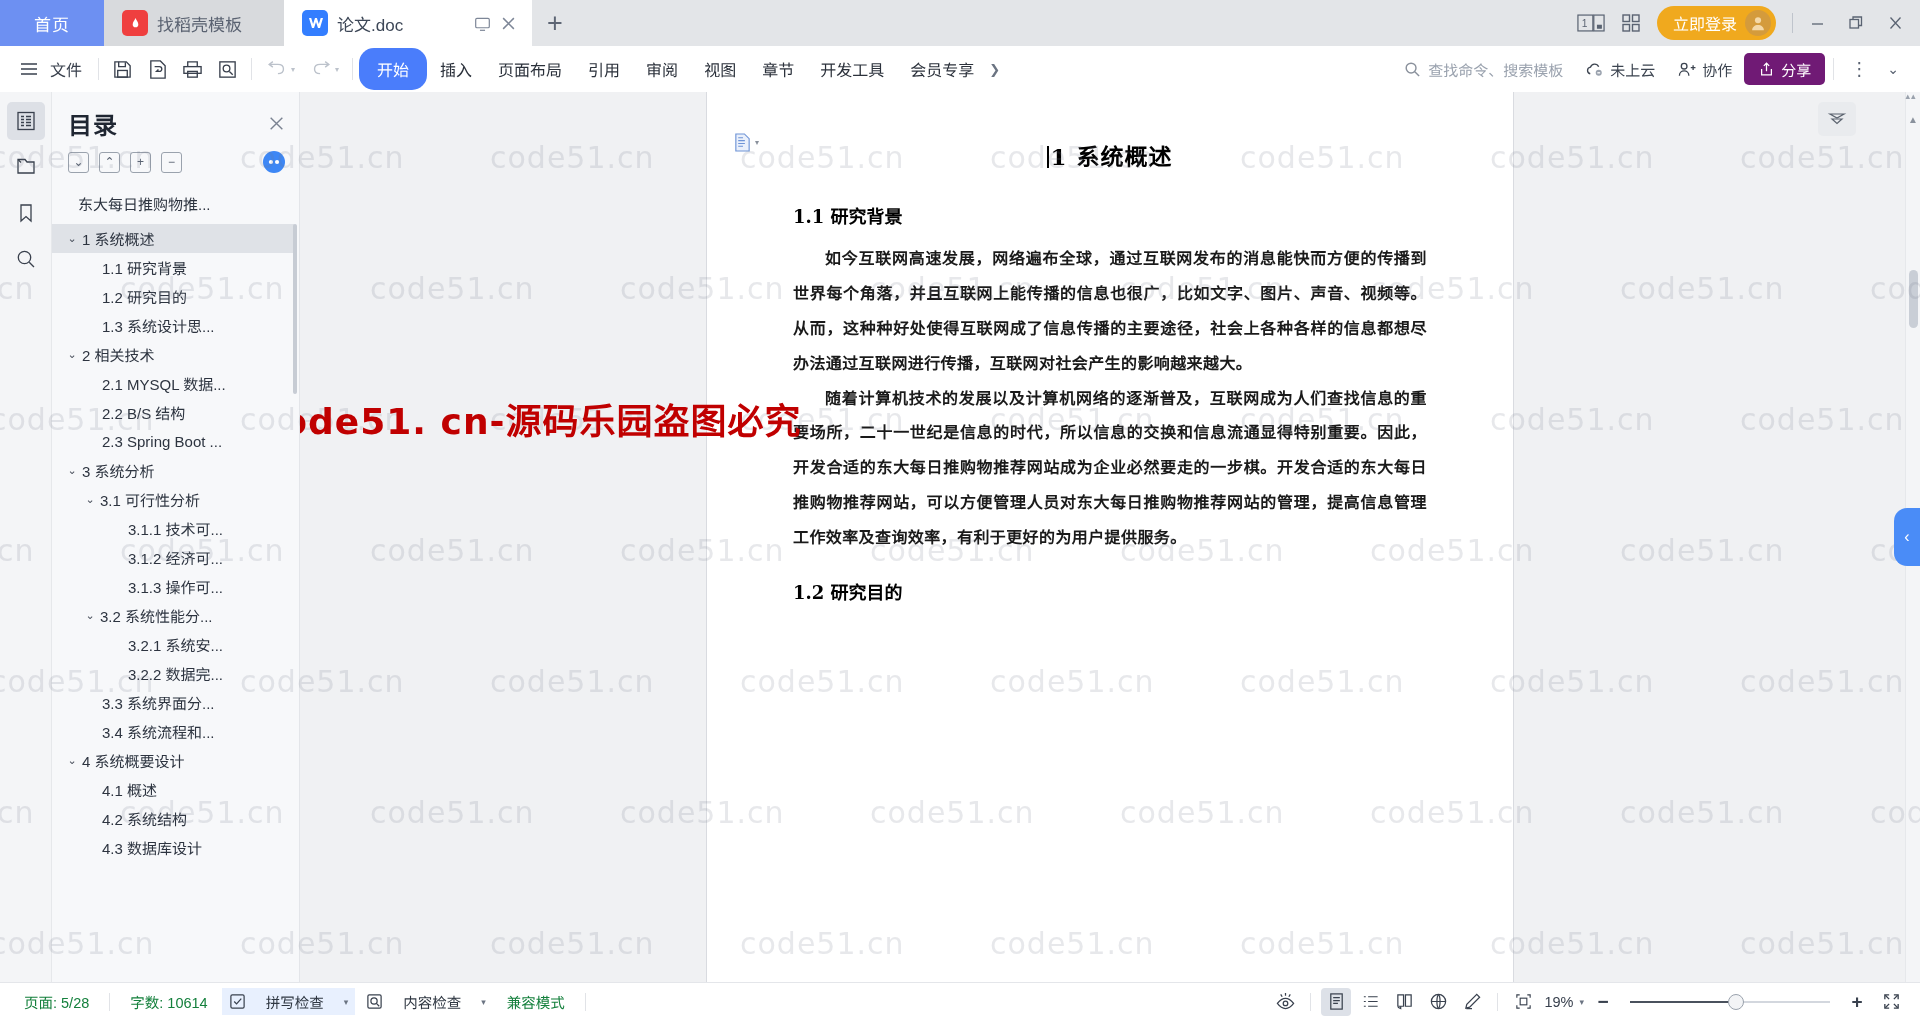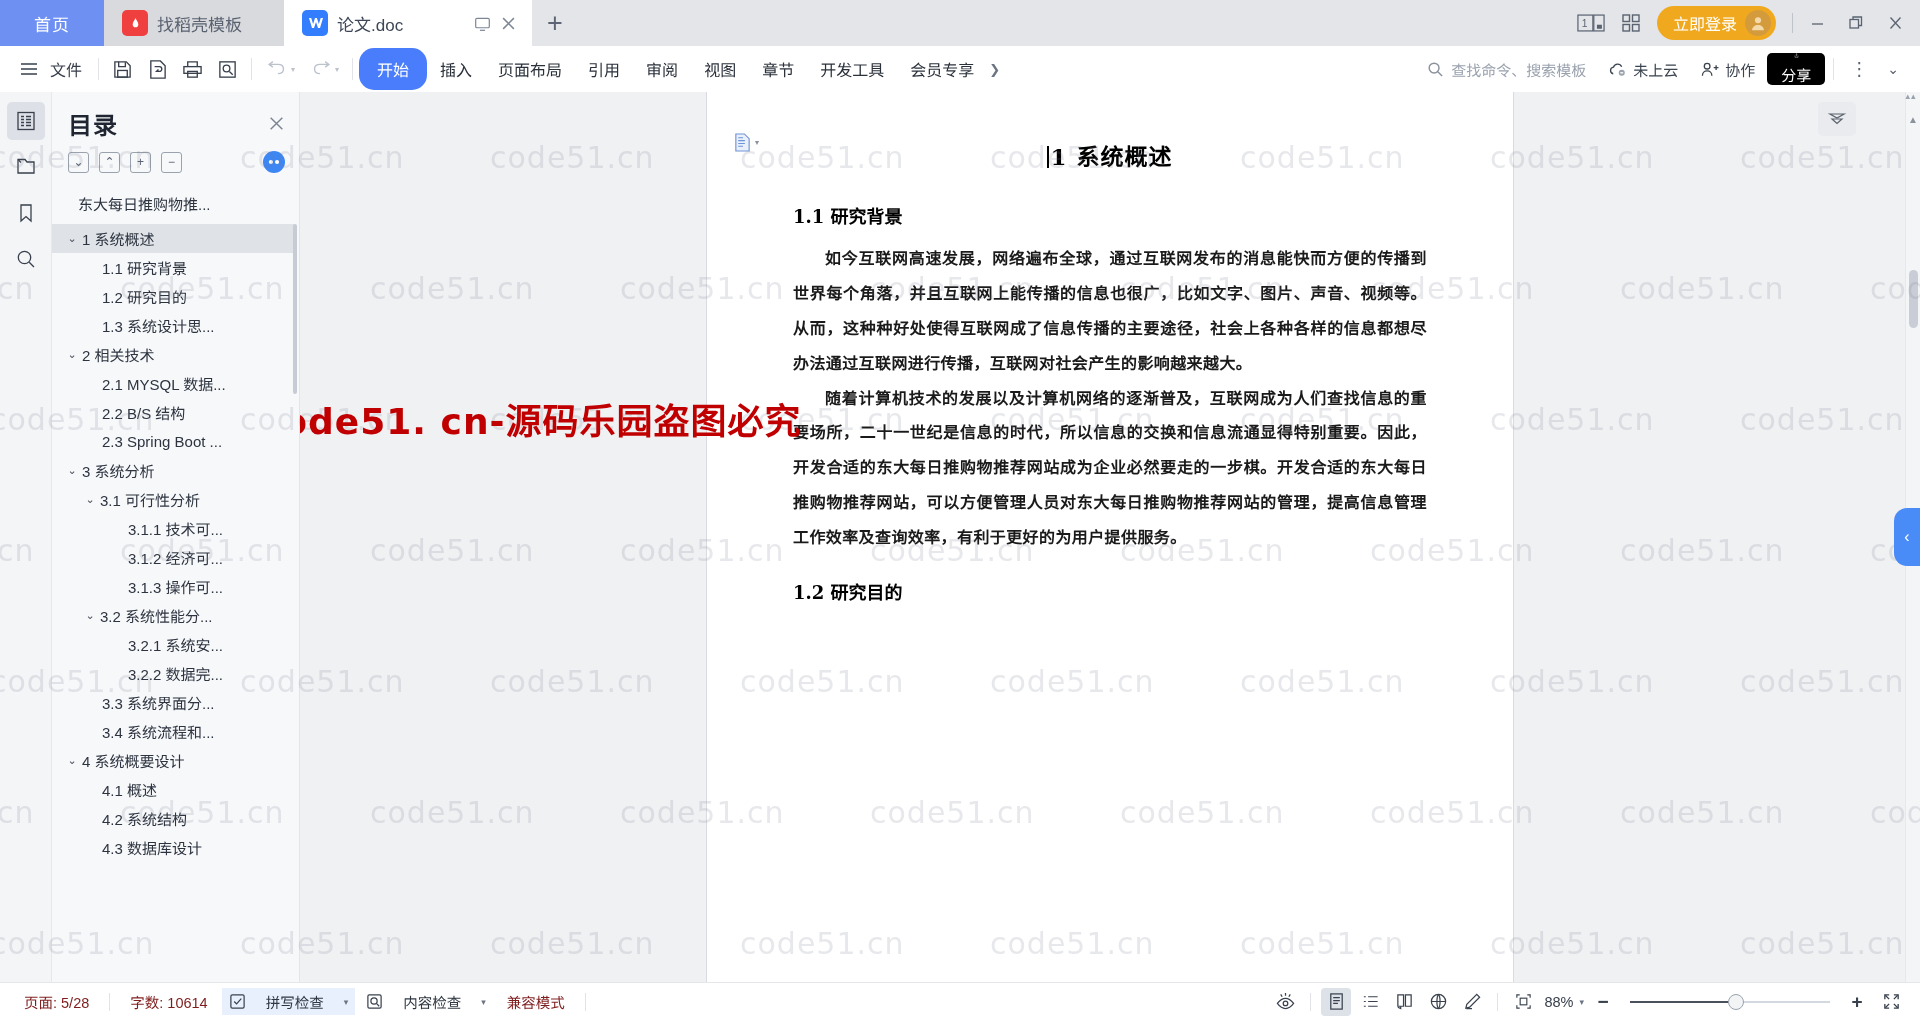--- a/index.html
+++ b/index.html
@@ -64,22 +64,22 @@
     background: #4a7dfb; color: #fff; border-radius: 15px; height: 42px;
     display: flex; align-items: center; padding: 0 18px; font-size: 16px;
   }
   .menu-item { font-size: 16px; color: #2b313b; padding: 0 13px; height:34px;
     display:flex; align-items:center; white-space: nowrap; }
   .menu-more { color:#6b7482; font-size:13px; padding-left:2px; }
   .tb-right { margin-left: auto; display: flex; align-items: center; gap: 2px; }
   .search-box { display:flex; align-items:center; gap:7px; color:#9aa2ae; font-size:15px;
     padding: 0 10px; height: 32px; }
   .cloud-item { display:flex; align-items:center; gap:6px; font-size:15px; color:#3c4450; padding: 0 10px; }
-  .share-btn { background:#000000; color:#fff; border-radius:5px; height:32px;
-    display:flex; align-items:center; gap:6px; padding:0 14px; font-size:15px;flex-direction:column; }
+  .share-btn { background:#701a75; color:#fff; border-radius:5px; height:32px;
+    display:flex; align-items:center; gap:6px; padding:0 14px; font-size:15px; }
   .kebab { color:#5a6372; padding: 0 8px; font-size: 18px; letter-spacing: 1px; }
 
   
   .main { flex: 1 1 auto; display: flex; position: relative; min-height: 0; background: #f0f1f3; }
 
   
   .rail {
     width: 52px; background: #f4f5f7; border-right: 1px solid #e6e8eb;
     display: flex; flex-direction: column; align-items: center; padding-top: 10px; gap: 8px;
     flex: 0 0 52px;
@@ -154,21 +154,21 @@
     width:26px; height:58px; background:#4a8cf7; border-radius:13px 0 0 13px;
     display:flex; align-items:center; justify-content:center; color:#fff; font-size:16px; z-index:7; }
   .dot-handle { position:absolute; right:16px; top:0; width:18px; height:10px;
     display:flex; align-items:center; justify-content:center; color:#9aa2ad; font-size:9px; letter-spacing:1px;}
 
   
   .status {
     flex: 0 0 38px; height: 38px; background: #fff; border-top:1px solid #e4e6ea;
     display:flex; align-items:center; padding: 0 14px; gap: 4px; position:relative; z-index:8;
   }
-  .st-text { font-size:14.5px; color:#7f1d1d; padding: 0 10px; white-space:nowrap; }
+  .st-text { font-size:14.5px; color:#15803d; padding: 0 10px; white-space:nowrap; }
   .st-chip { display:flex; align-items:center; gap:20px; font-size:14.5px; color:#2f3742;
     padding: 3px 7px; border-radius:0; }
   .st-chip.hl { background:#e8f0fe; }
   .st-sep { width:1px; height:18px; background:#e1e3e7; margin:0 6px; }
   .st-right { margin-left:auto; display:flex; align-items:center; gap:4px; }
   .st-ico { width:30px; height:28px; display:flex; align-items:center; justify-content:center;
     color:#39414e; border-radius:4px; }
   .st-ico.active { background:#dde1e8; }
   .zoom-val { font-size:14.5px; color:#39414e; padding: 0 2px; }
   .slider { width:200px; height:18px; display:flex; align-items:center; position:relative; margin: 0 8px; }
@@ -631,21 +631,21 @@
             <path d="M3.5 17.5h6"></path>
         </svg>
       </span>
       <span class="st-sep"></span>
       <span class="st-ico">
         <svg width="19" height="19" viewBox="0 0 20 20" fill="none" stroke="#39414e" stroke-width="1.2">
           <path d="M3 6V3h3M17 6V3h-3M3 14v3h3M17 14v3h-3"></path>
             <rect x="6.5" y="6.5" width="7" height="7"></rect>
         </svg>
       </span>
-      <span class="zoom-val">88%</span>
+      <span class="zoom-val">19%</span>
       <span class="caret-sm">▾</span>
       <span class="st-ico" style="font-size:19px;font-weight:bold;">
         <span>−</span>
       </span>
       <span class="slider">
         <span class="slider-track"></span>
         <span class="slider-fill" style="width:104px;"></span>
         <span class="slider-knob" style="left:98px;"></span>
       </span>
       <span class="st-ico" style="font-size:19px;font-weight:bold;">

